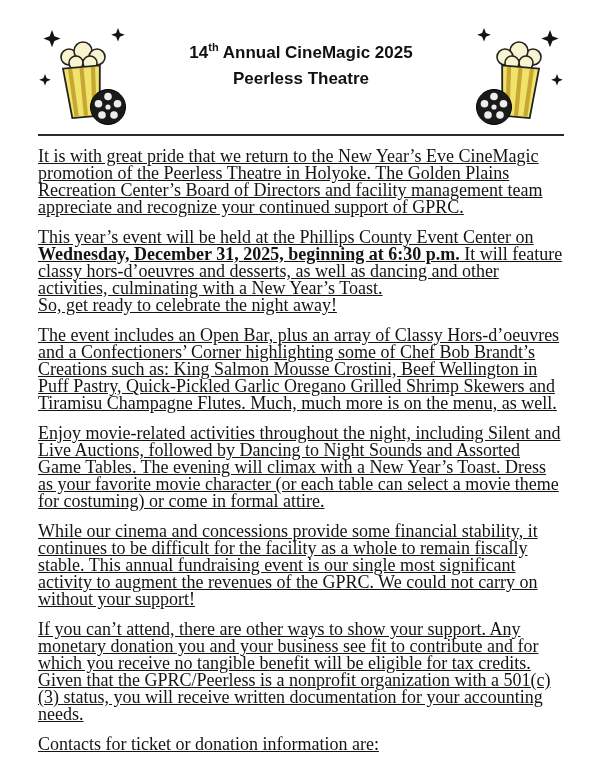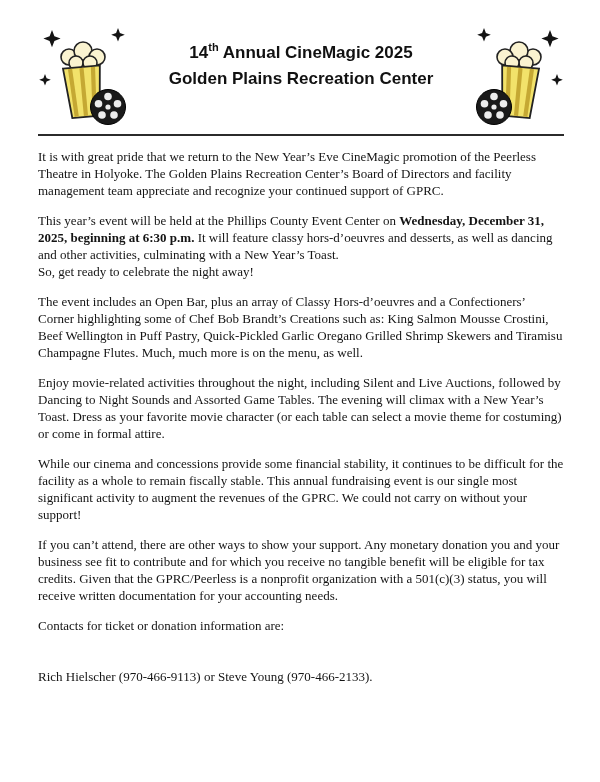--- a/index.html
+++ b/index.html
@@ -30,23 +30,24 @@
     padding-top: 8px;
     color: #111;
   }
   .title-block sup { font-size: 11px; }
   .rule {
     border: none;
     border-top: 2px solid #2b2b2b;
     margin: 8px 0 12px 0;
   }
   .doc p {
-    font-size: 13px;
+    font-size: 18px;
     line-height: 17px;
     margin: 12px 0 13px 0;
+    text-decoration: underline;
   }
   .doc p:last-child { margin-bottom: 0; }
   .bold { font-weight: bold; }
 </style>
 </head>
 <body>
 
 <div class="page">
 
   <div class="header">
@@ -80,21 +81,21 @@
             <circle cx="64" cy="89" r="3.8"></circle>
             <circle cx="60.5" cy="77.8" r="3.8"></circle>
             <circle cx="70" cy="81" r="2.6"></circle>
           </g>
         </g>
       </svg>
     </div>
 
     <div class="title-block">
       <div><span>14</span><sup>th</sup><span> Annual CineMagic 2025</span></div>
-      <div>Golden Plains Recreation Center</div>
+      <div>Peerless Theatre</div>
     </div>
 
     <div class="clipart mirrored">
       <svg width="96" height="100" viewBox="0 0 96 100" aria-hidden="true">
         <g fill="#141414">
           <path d="M14 4 l2.4 6.2 6.2 2.4 -6.2 2.4 -2.4 6.2 -2.4 -6.2 -6.2 -2.4 6.2 -2.4 z"></path>
           <path d="M80 2 l1.9 4.9 4.9 1.9 -4.9 1.9 -1.9 4.9 -1.9 -4.9 -4.9 -1.9 4.9 -1.9 z"></path>
           <path d="M7 48 l1.6 4.2 4.2 1.6 -4.2 1.6 -1.6 4.2 -1.6 -4.2 -4.2 -1.6 4.2 -1.6 z"></path>
         </g>
         <g fill="#faf3d0" stroke="#222" stroke-width="1.6">

